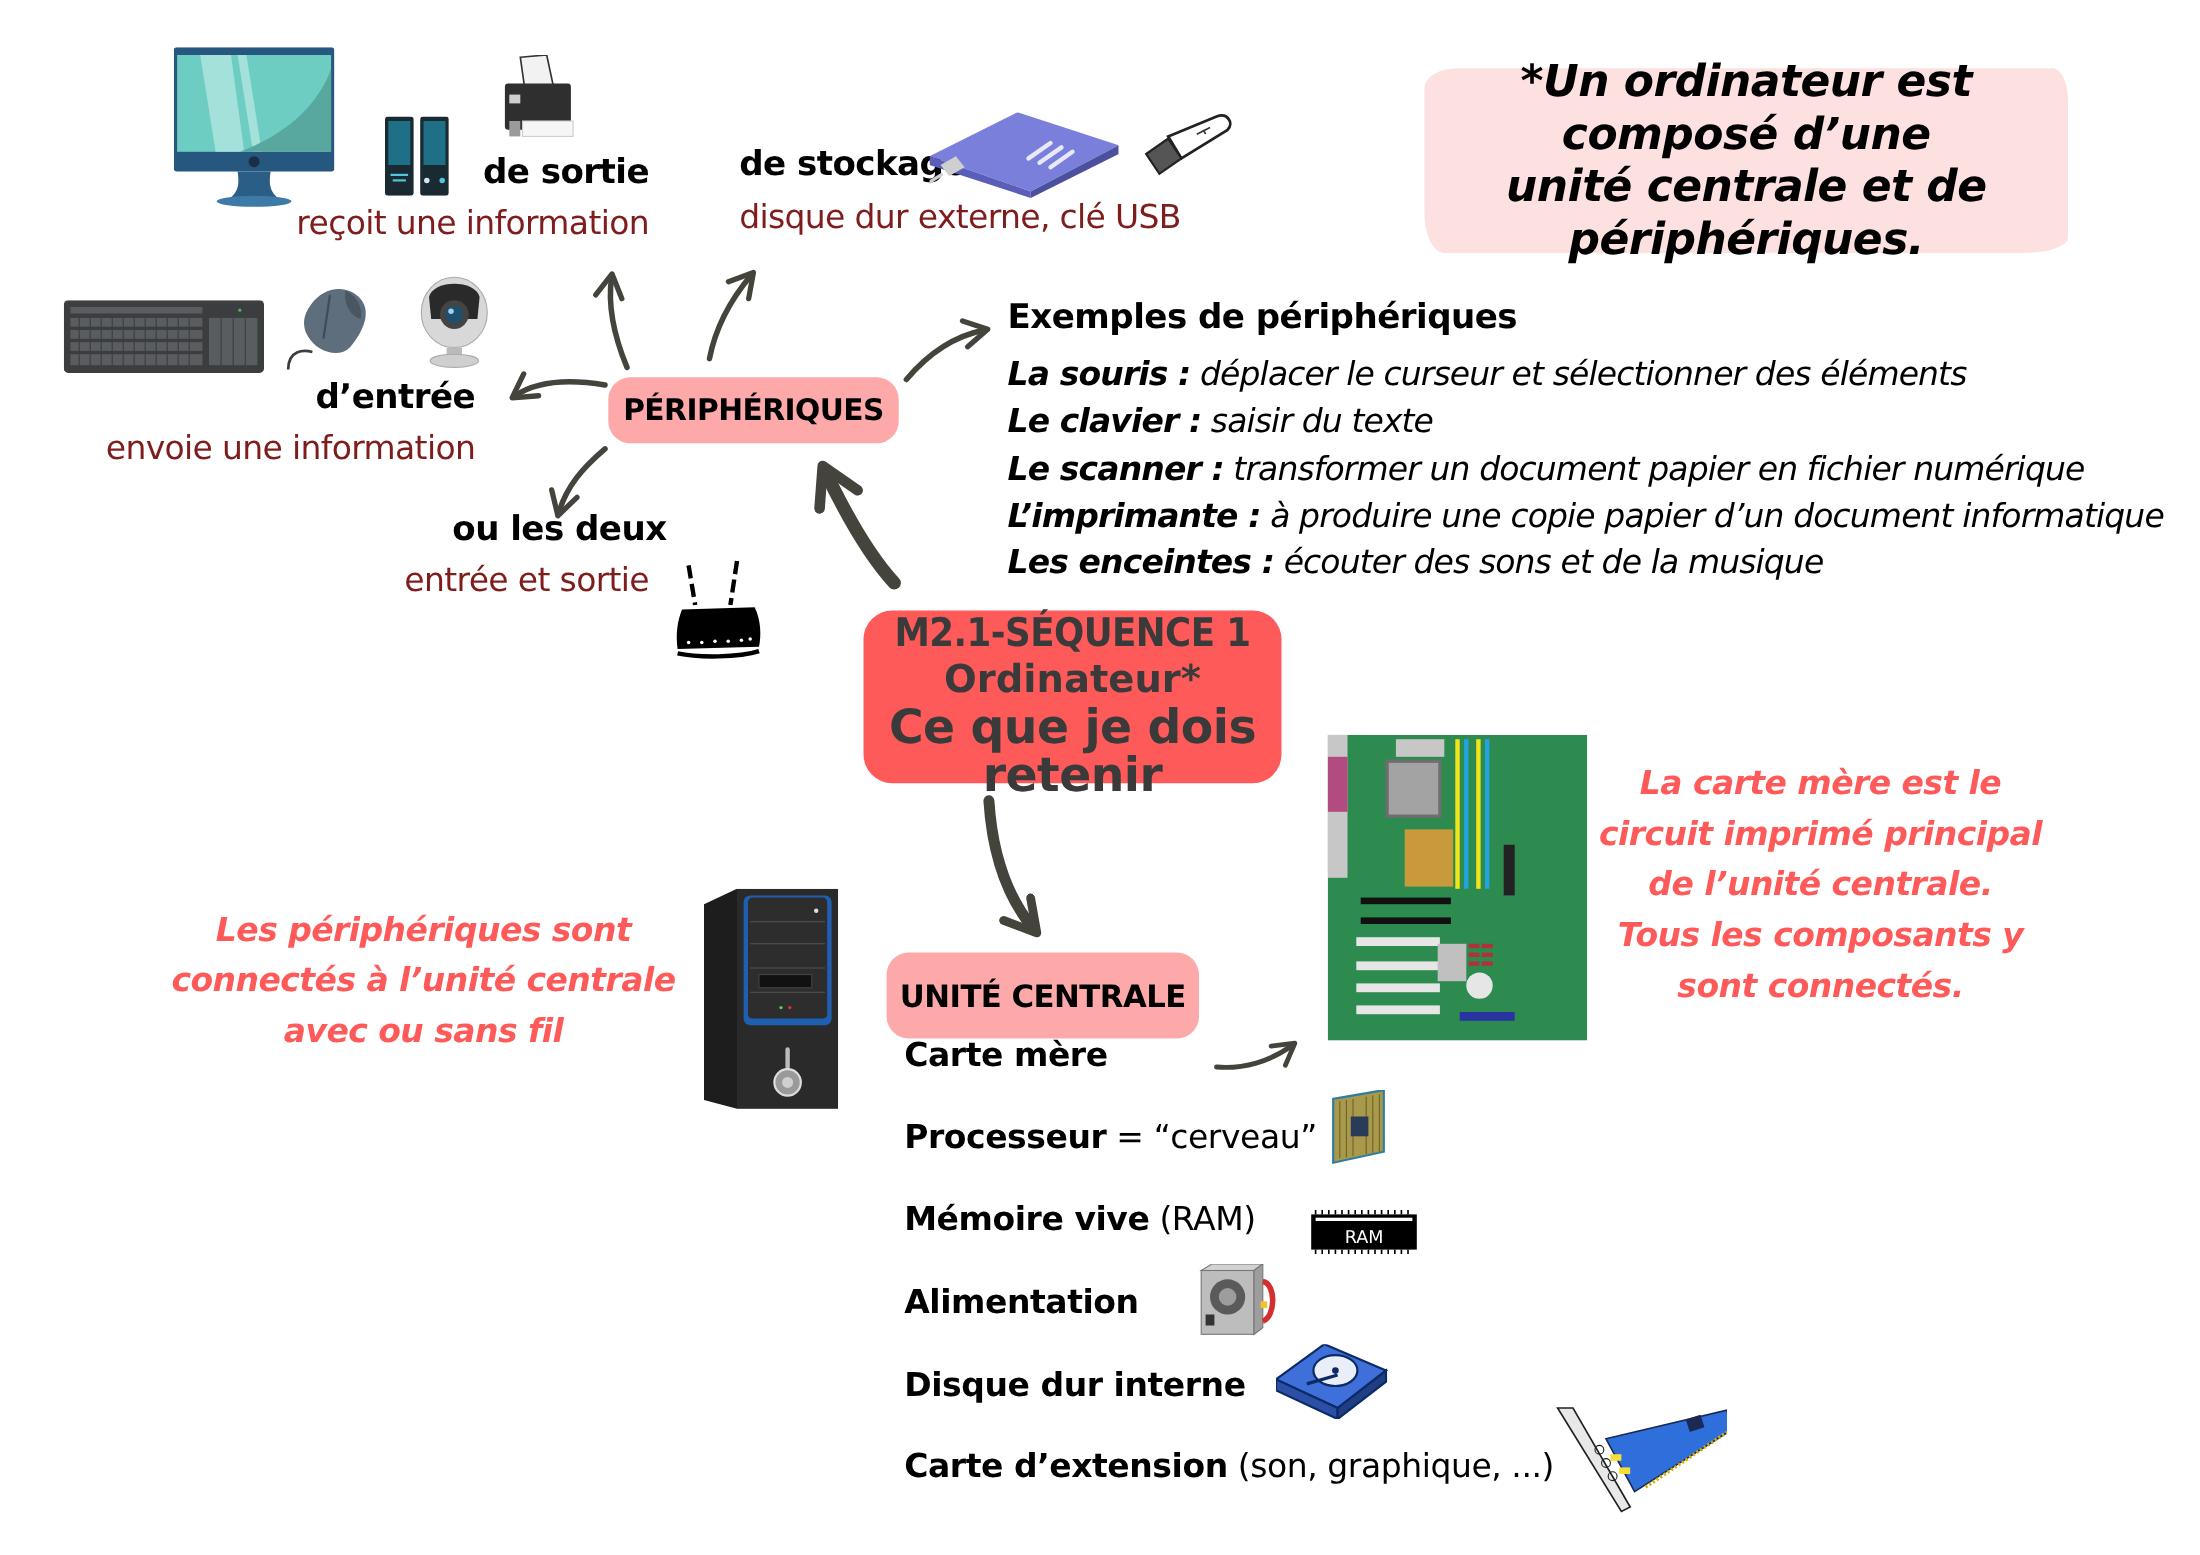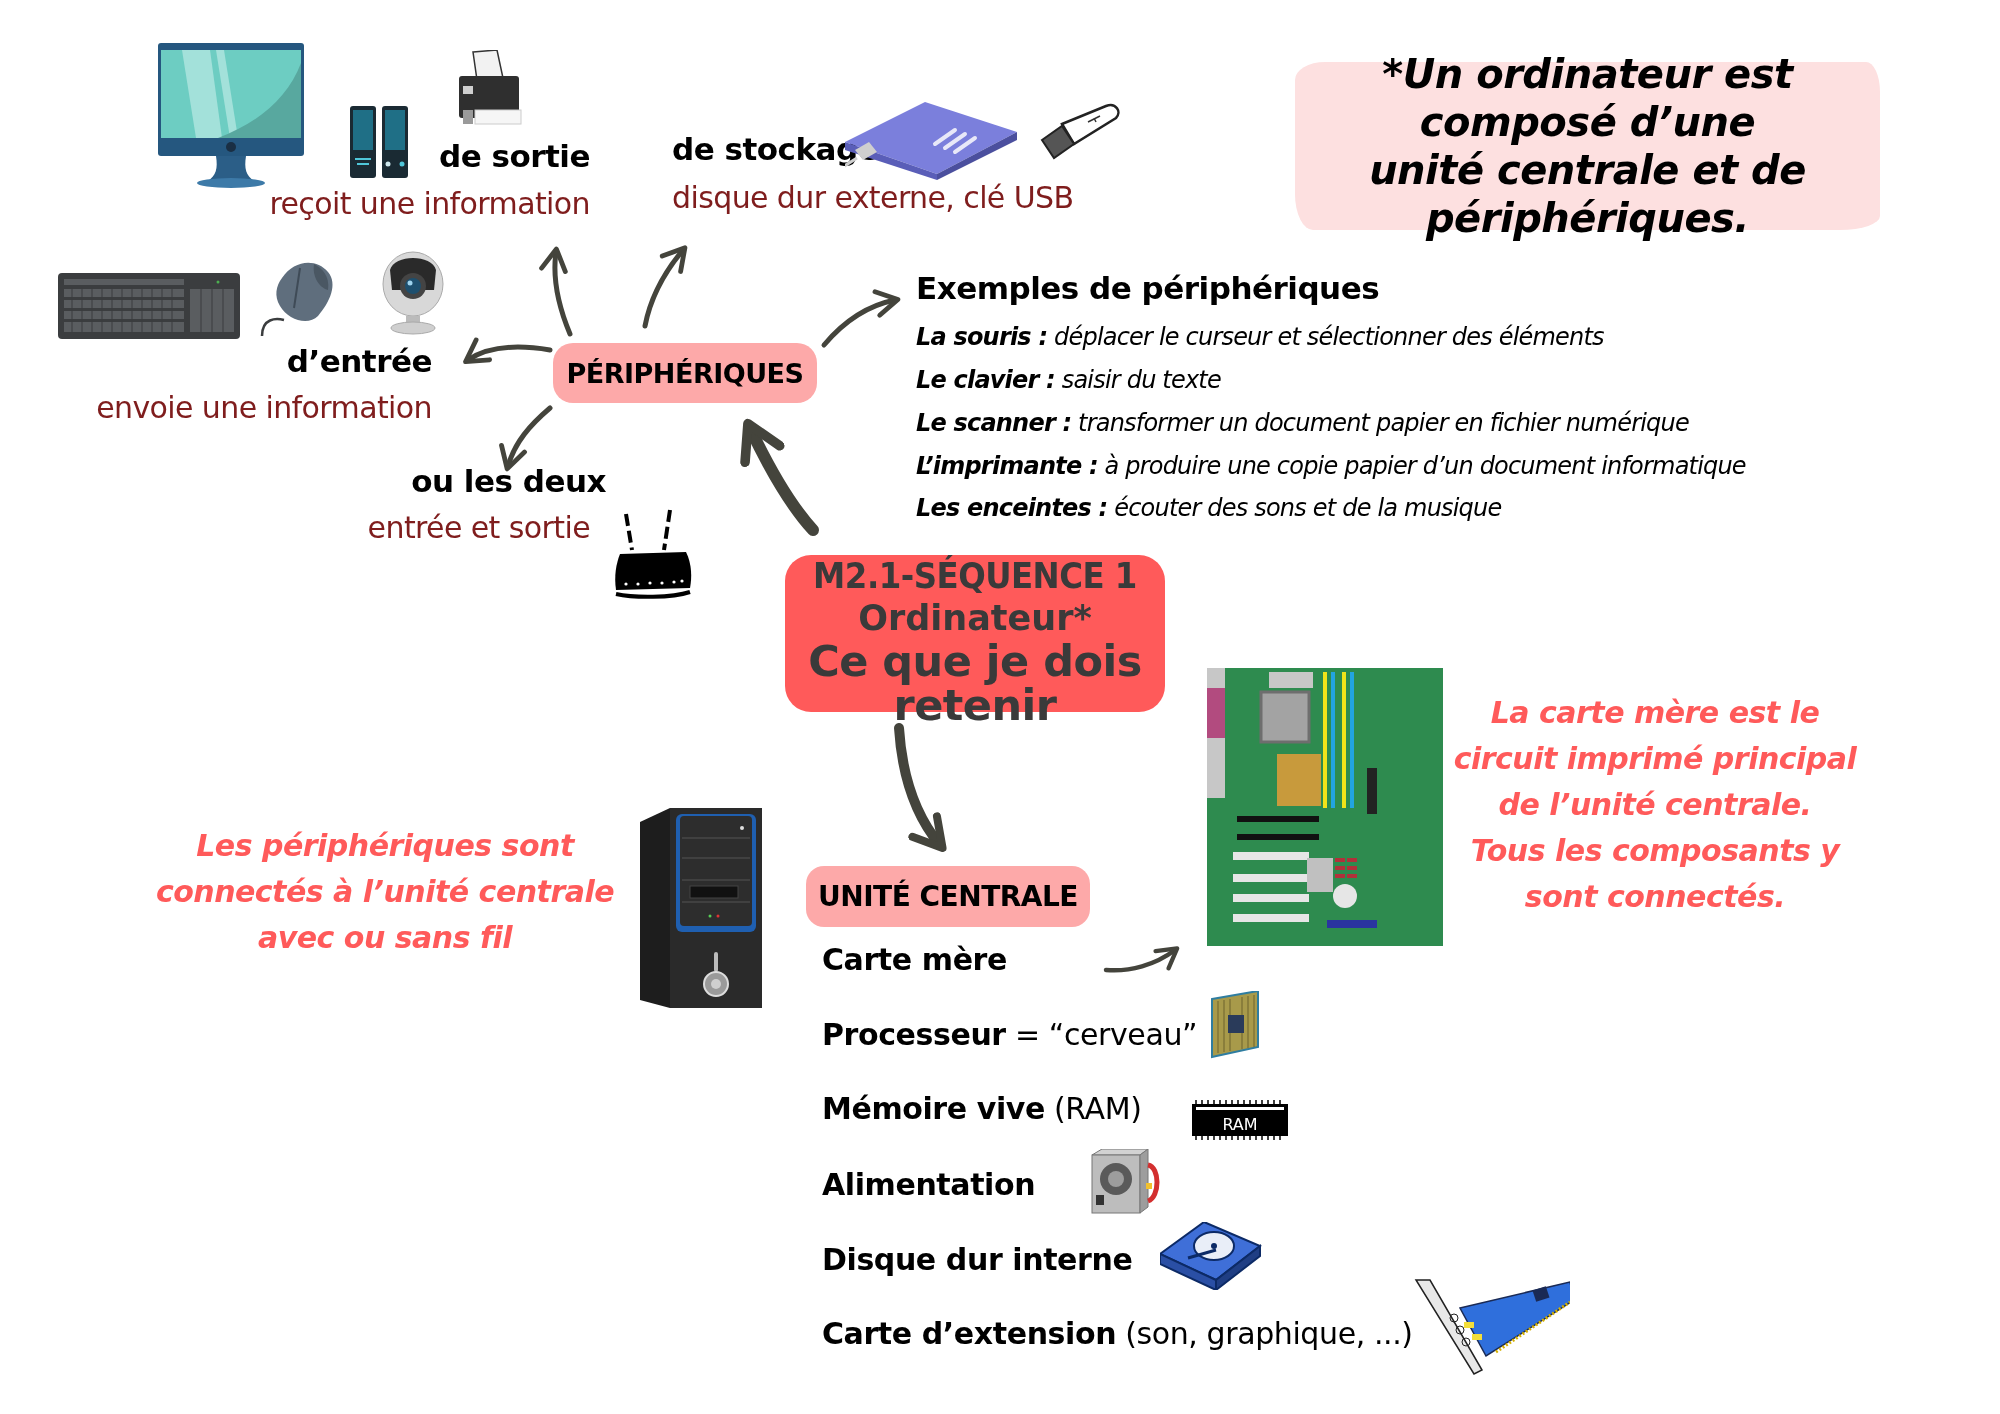--- a/index.html
+++ b/index.html
@@ -27,36 +27,36 @@
     letter-spacing: -0.5px;
   }
 
   
   .pill {
     background: #fda9a9; border-radius: 20px;
     display: flex; align-items: center; justify-content: center;
     font-weight: bold; white-space: nowrap; letter-spacing: -0.5px;
   }
   .periph { left: 553px; top: 343px; width: 264px; height: 60px; font-size: 27px; }
-  .uc { left: 806px; top: 866px; width: 284px; height: 61px; font-size: 28px; border-radius: 18px; }
+  .uc { left: 806px; top: 866px; width: 284px; height: 78px; font-size: 28px; }
 
   
   .central {
     left: 785px; top: 555px; width: 380px; height: 157px;
     background: #ff5a5a; border-radius: 26px;
     display: flex; flex-direction: column; align-items: center; justify-content: flex-start;
     color: #3a3a3a; text-align: center;
   }
   .central .c1 { font-weight: bold; font-size: 36px; line-height: 42px; letter-spacing: -0.5px; font-family: "DejaVu Sans Condensed", "DejaVu Sans", sans-serif; }
   .central .c2 { font-weight: bold; font-size: 35px; line-height: 42px; }
   .central .c3 { font-size: 43px; line-height: 44px; letter-spacing: -0.5px; font-weight: bold; }
 
   
   .ex-head { left: 916px; top: 270px; font-weight: bold; font-size: 31px; white-space: nowrap; letter-spacing: -0.5px; }
-  .ex-line { left: 916px; font-size: 24px; white-space: nowrap; font-style: italic; letter-spacing: -0.8px; }
+  .ex-line { left: 916px; font-size: 30px; white-space: nowrap; font-style: italic; letter-spacing: -0.8px; }
   .ex-line .term { font-weight: bold; }
 
   
   .red-cap {
     color: #ff5a5a; font-style: italic; font-weight: bold; text-align: center;
     font-size: 30px; line-height: 46px; letter-spacing: -0.5px; white-space: nowrap;
   }
 
   
   .uc-item { left: 822px; font-size: 30px; white-space: nowrap; letter-spacing: -0.4px; text-align: right; }

